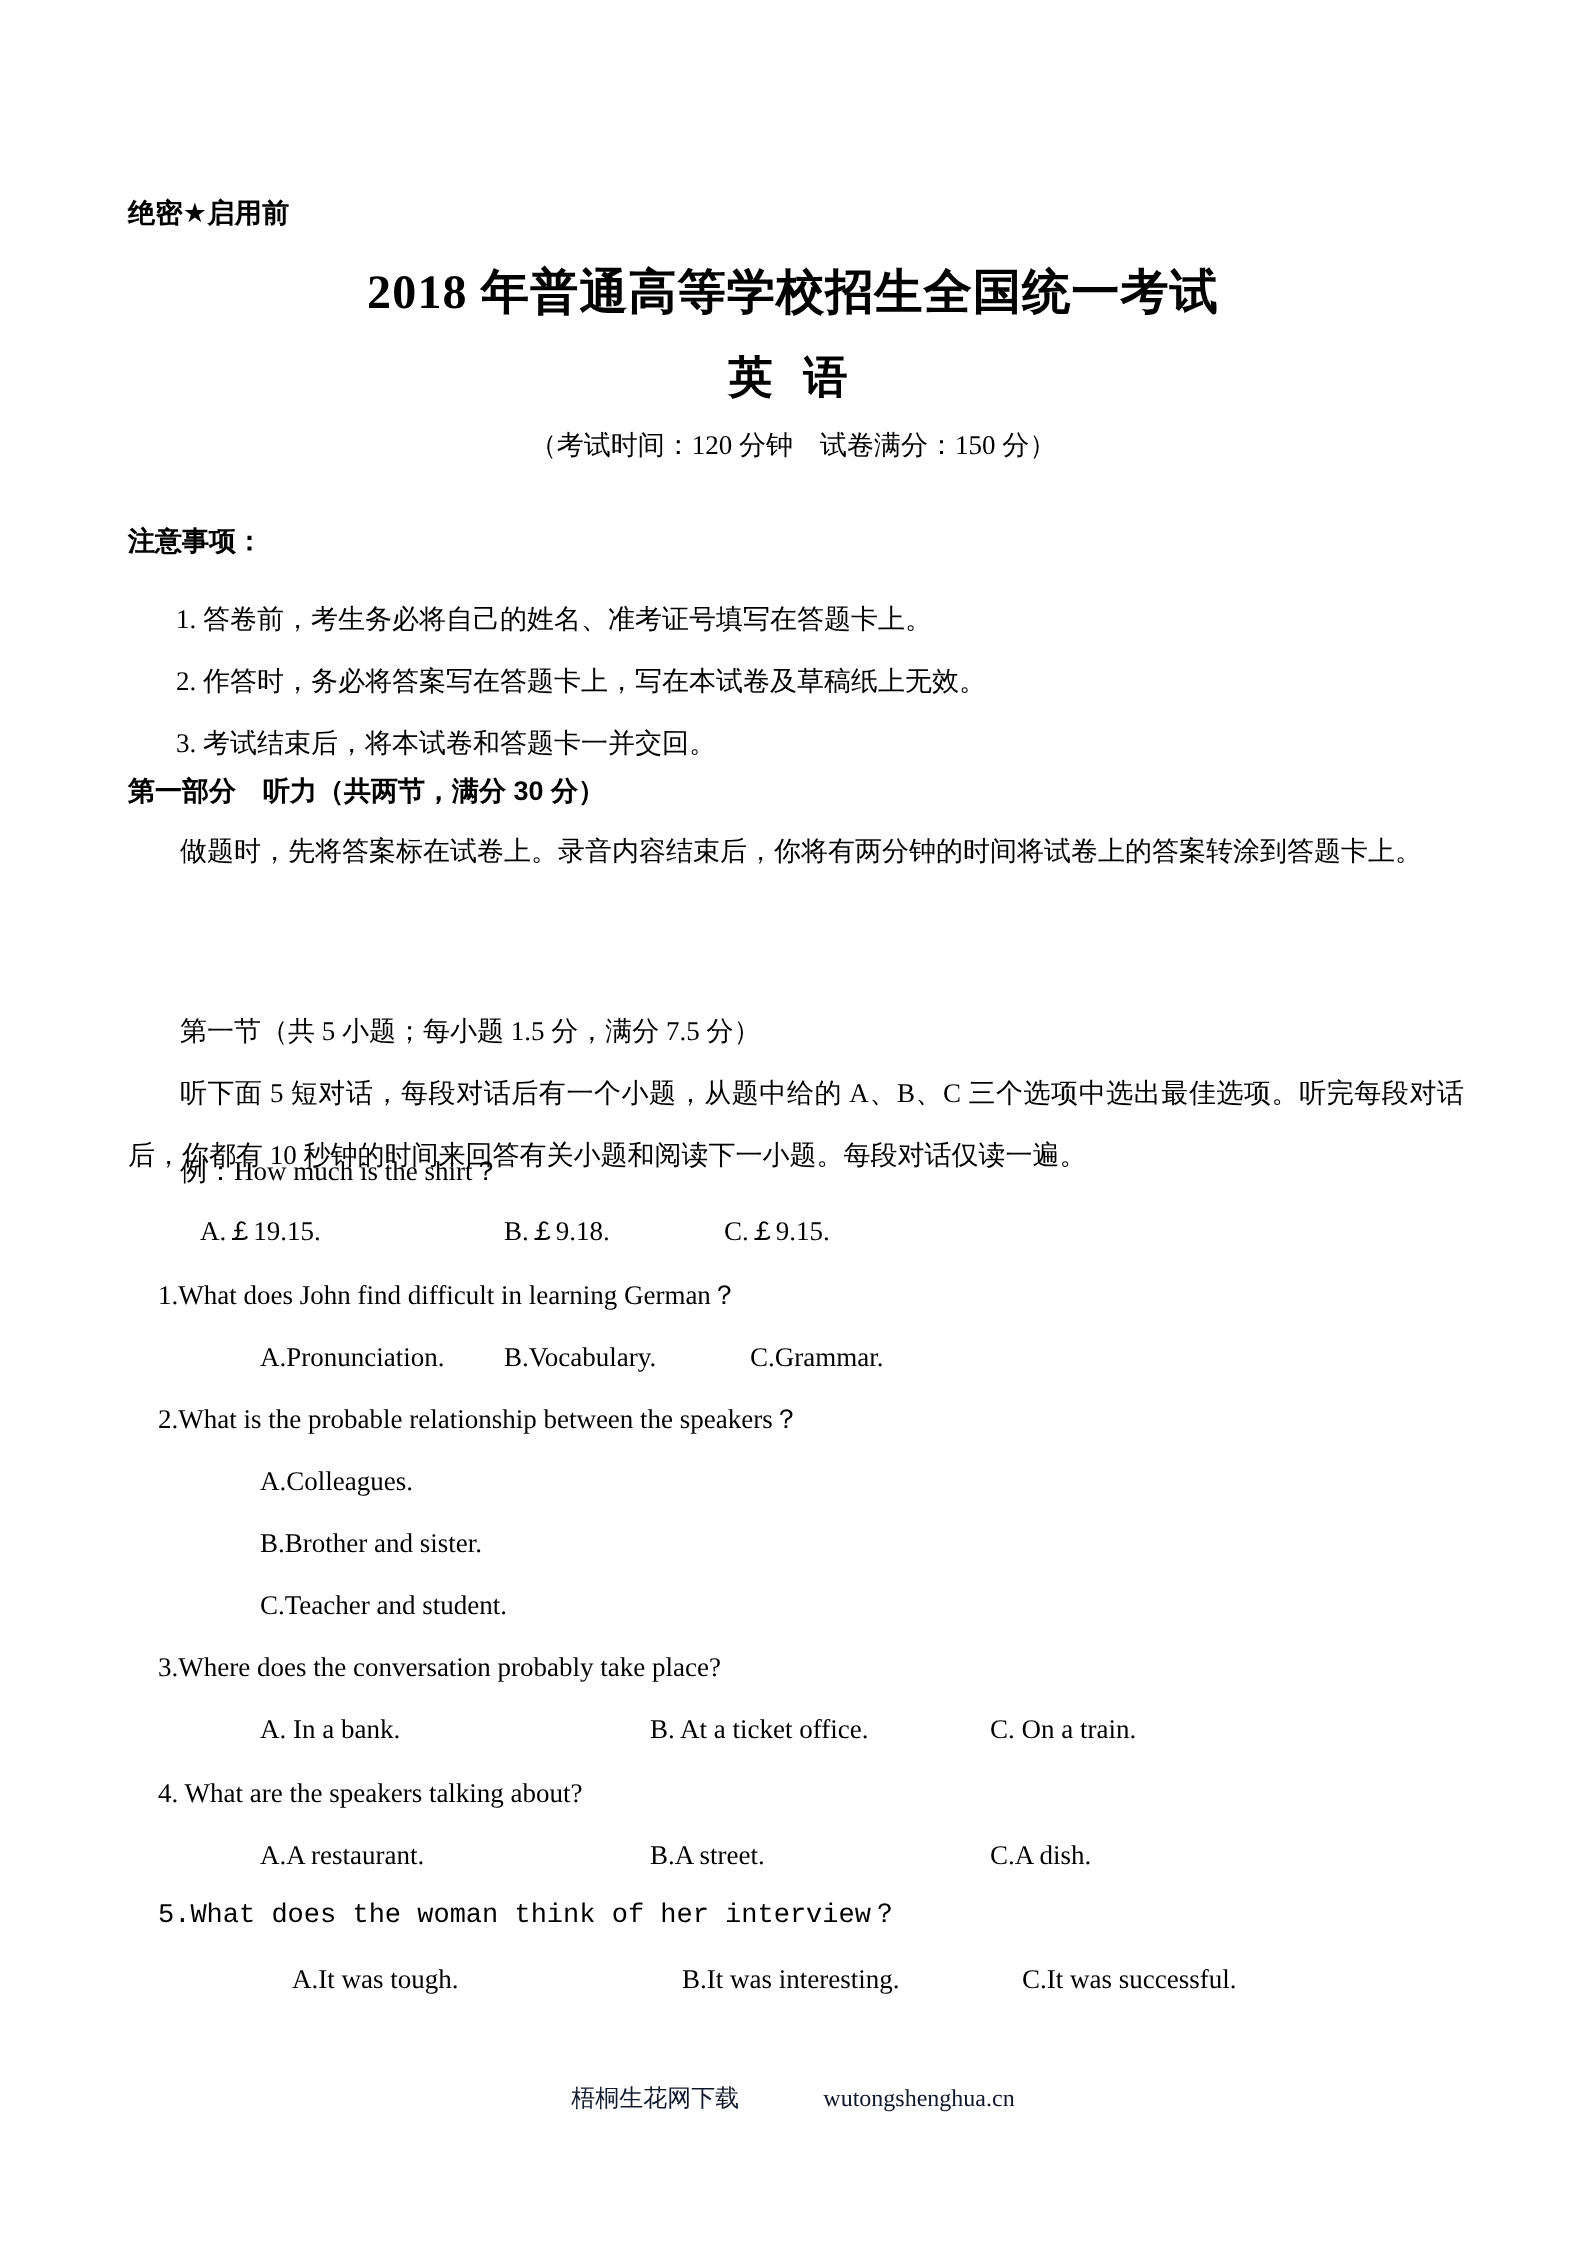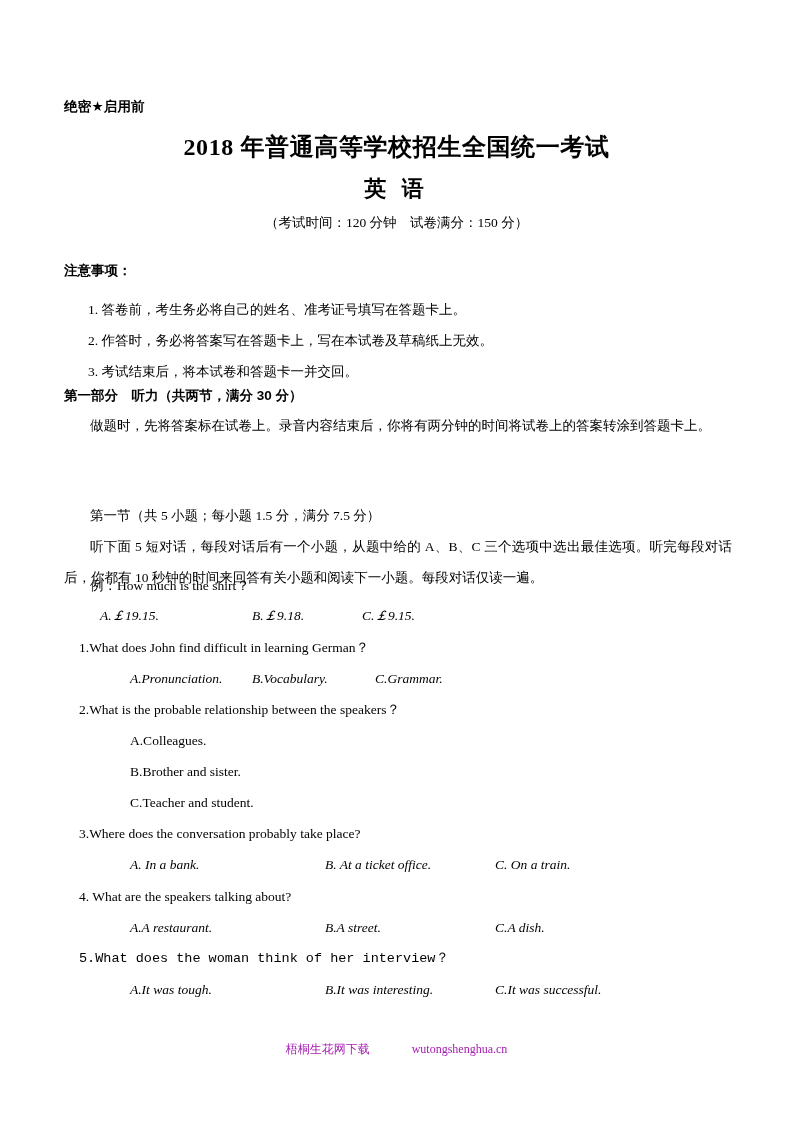--- a/index.html
+++ b/index.html
@@ -133,21 +133,20 @@
   .opt-row {
     position: absolute;
     font-size: 13.5px;
     line-height: 20px;
     height: 20px;
   }
   .opt-row > span {
     position: absolute;
     top: 0;
     white-space: nowrap;
-    font-style: italic;
   }
 
   
   .q-stem {
     position: absolute;
     left: 79px;
     font-size: 13.5px;
     line-height: 20px;
     white-space: nowrap;
   }
@@ -163,21 +162,21 @@
 
   
   .footer {
     position: absolute;
     left: 0;
     top: 1040px;
     width: 793px;
     text-align: center;
     font-size: 12px;
     line-height: 18px;
-    color: #a21caf;
+    color: #0f172a;
   }
   .footer .f-gap { display: inline-block; width: 36px; }
 </style>
 </head>
 <body>
 
 <div class="page">
 
   <div class="secret-mark">绝密★启用前</div>
 
@@ -229,21 +228,21 @@
   </div>
 
   <div class="q-stem" style="top:887px;">4. What are the speakers talking about?</div>
   <div class="opt-row" style="left:0; top:918px; width:793px;">
     <span style="left:130px;">A.A restaurant.</span>
     <span style="left:325px;">B.A street.</span>
     <span style="left:495px;">C.A dish.</span>
   </div>
 
   <div class="q-stem" style="top:949px;font-family:Liberation Mono, monospace;">5.What does the woman think of her interview？</div>
-  <div class="opt-row" style="left:0; top:980px; width:709px;">
+  <div class="opt-row" style="left:16px; top:980px; width:709px;">
     <span style="left:130px;">A.It was tough.</span>
     <span style="left:325px;">B.It was interesting.</span>
     <span style="left:495px;">C.It was successful.</span>
   </div>
 
   <div class="footer">
     <span>梧桐生花网下载</span>
     <span class="f-gap"></span>
     <span>wutongshenghua.cn</span>
   </div>

